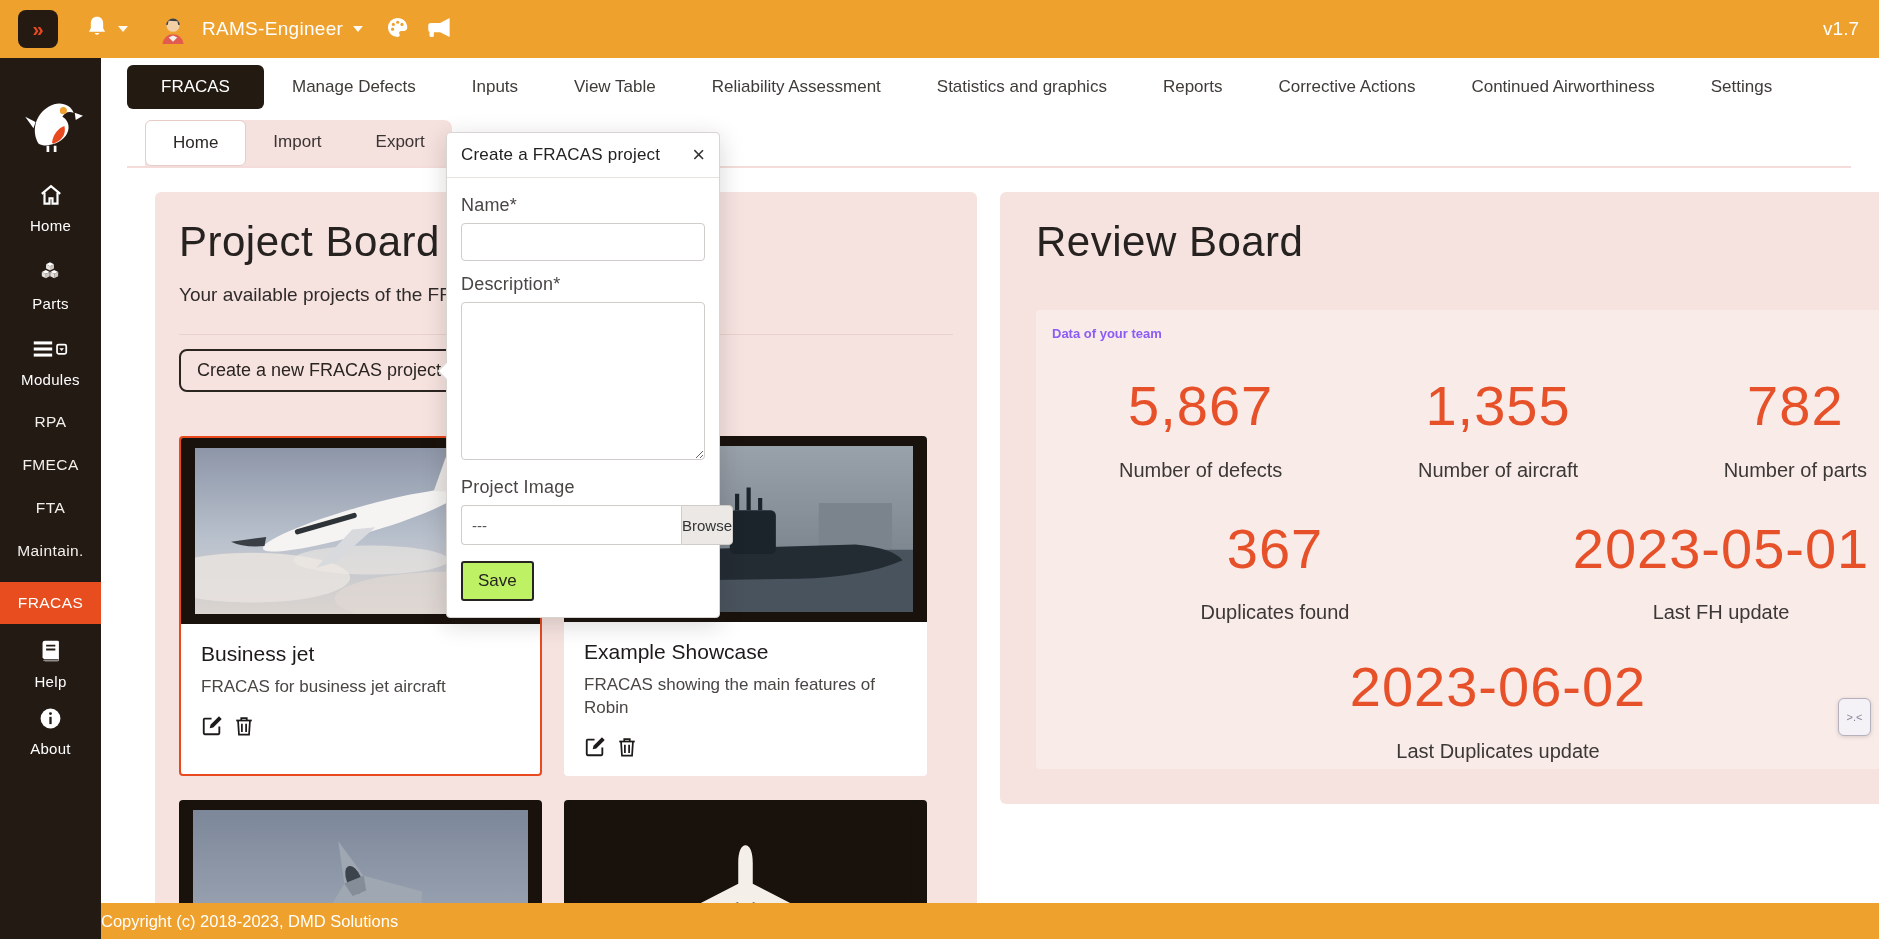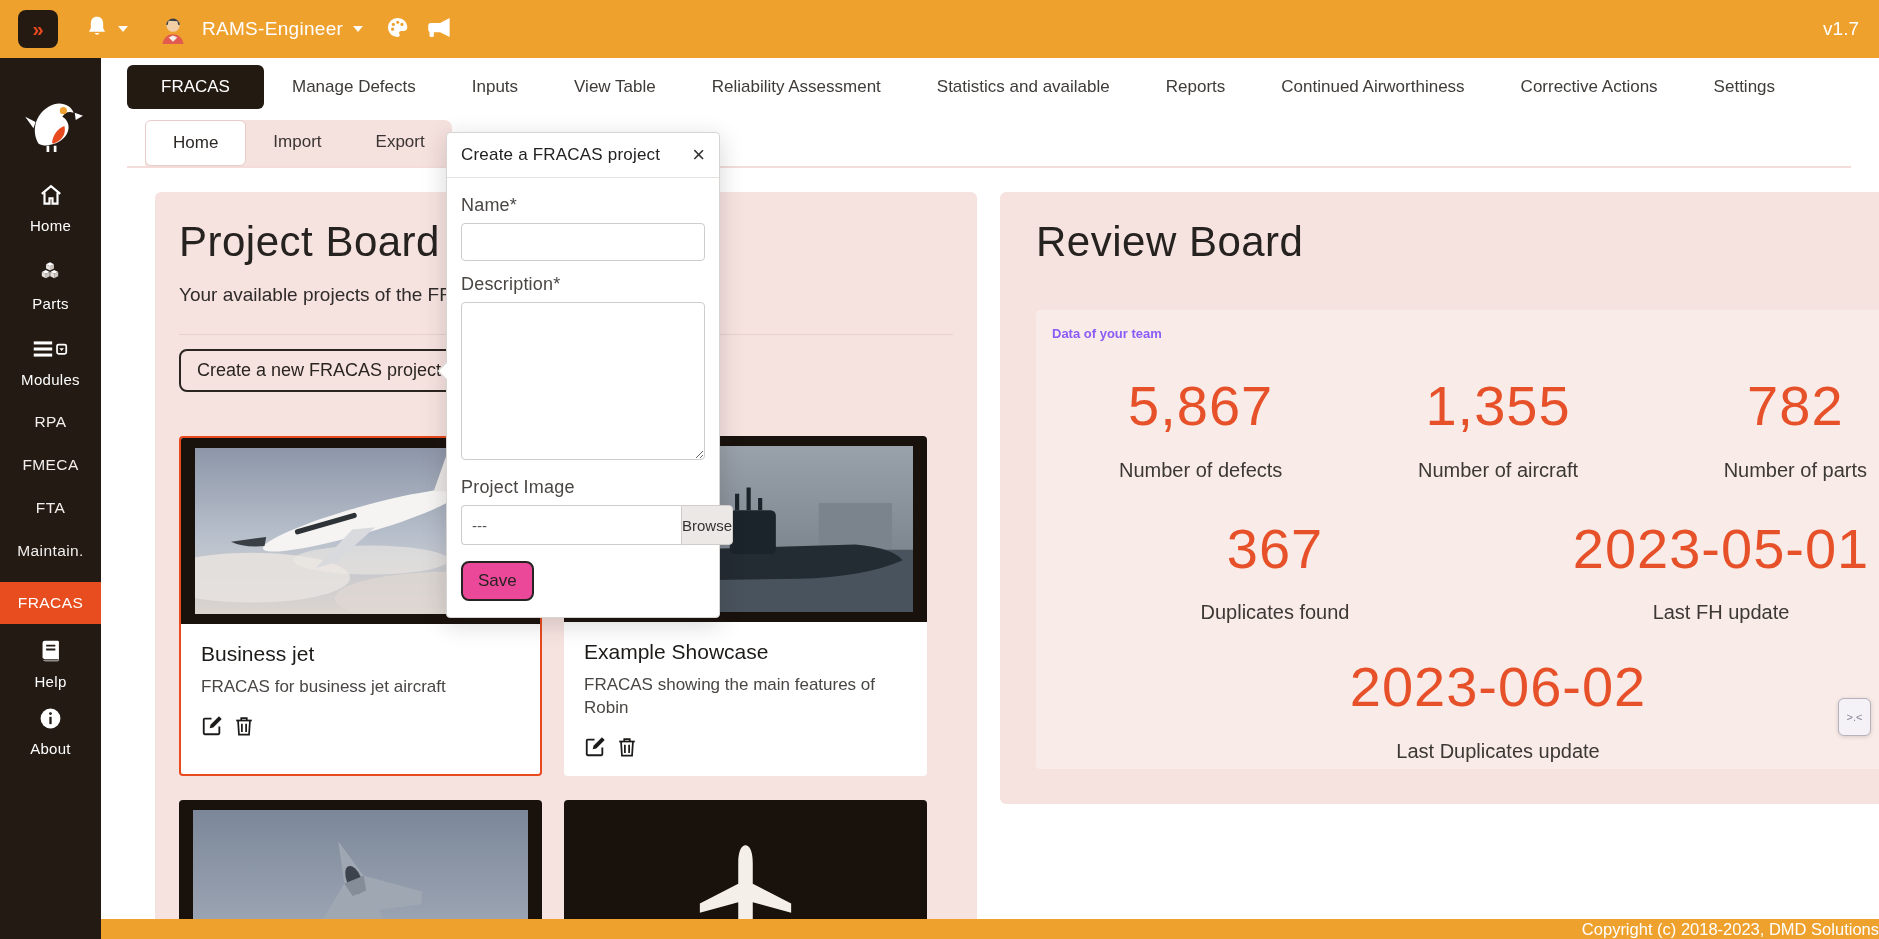--- a/index.html
+++ b/index.html
@@ -104,27 +104,27 @@
   .textarea { margin-top:7px; width:100%; height:158px; border:1px solid #CFCCCA;
     border-radius:4px; font-size:15px; padding:8px 10px; color:#444;
     font-family:"Liberation Sans", sans-serif; }
   .img-row { margin-top:7px; display:flex; }
   .img-input { flex:1; height:40px; border:1px solid #CFCCCA; border-right:none;
     border-radius:4px 0 0 4px; font-size:15px; padding:0 10px; color:#555;
     font-family:"Liberation Sans", sans-serif; }
   .browse-btn { width:74px; height:40px; background:#EBE8E6; border:1px solid #CFCCCA;
     border-radius:0 4px 4px 0; font-size:15px; color:#333; cursor:pointer;
     font-family:"Liberation Sans", sans-serif; }
-  .save-btn { margin-top:16px; background:#ec4899; border:2px solid #262320; border-radius:8px;
+  .save-btn { margin-top:16px; background:#bef264; border:2px solid #262320; border-radius:3px;
     padding:8px 15px; font-size:17px; color:#262320; cursor:pointer;
     font-family:"Liberation Sans", sans-serif; }
 
   
-  .footer { position:absolute; left:0; bottom:0; width:100%; height:20px; background:#EFA12E;
-    display:flex; align-items:center; justify-content:flex-end; z-index:60; }
+  .footer { position:absolute; left:0; bottom:0; width:100%; height:36px; background:#EFA12E;
+    display:flex; align-items:center; justify-content:flex-start; z-index:60; }
   .footer-text { color:#fff; font-size:16.5px; }
   .float-widget { position:absolute; left:1838px; top:698px; width:33px; height:38px;
     background:#F4F1F7; border:1px solid #B6B1BC; border-radius:6px; z-index:80;
     color:#8A8595; font-size:11px; display:flex; align-items:center; justify-content:center;
     cursor:pointer; box-shadow:0 1px 4px rgba(0,0,0,.15); }
 </style>
 </head>
 <body>
 
 <div class="topbar">
@@ -248,24 +248,24 @@
 </div>
 
 <div class="main">
 
   <div class="navtabs">
     <div class="navtab active">FRACAS</div>
     <div class="navtab">Manage Defects</div>
     <div class="navtab">Inputs</div>
     <div class="navtab">View Table</div>
     <div class="navtab">Reliability Assessment</div>
-    <div class="navtab">Statistics and available</div>
+    <div class="navtab">Statistics and graphics</div>
     <div class="navtab">Reports</div>
+    <div class="navtab">Corrective Actions</div>
     <div class="navtab">Continued Airworthiness</div>
-    <div class="navtab">Corrective Actions</div>
     <div class="navtab">Settings</div>
   </div>
 
   <div class="subnav">
     <div class="subtab active">Home</div>
     <div class="subtab">Import</div>
     <div class="subtab">Export</div>
   </div>
   <div class="tab-divider"></div>
 

